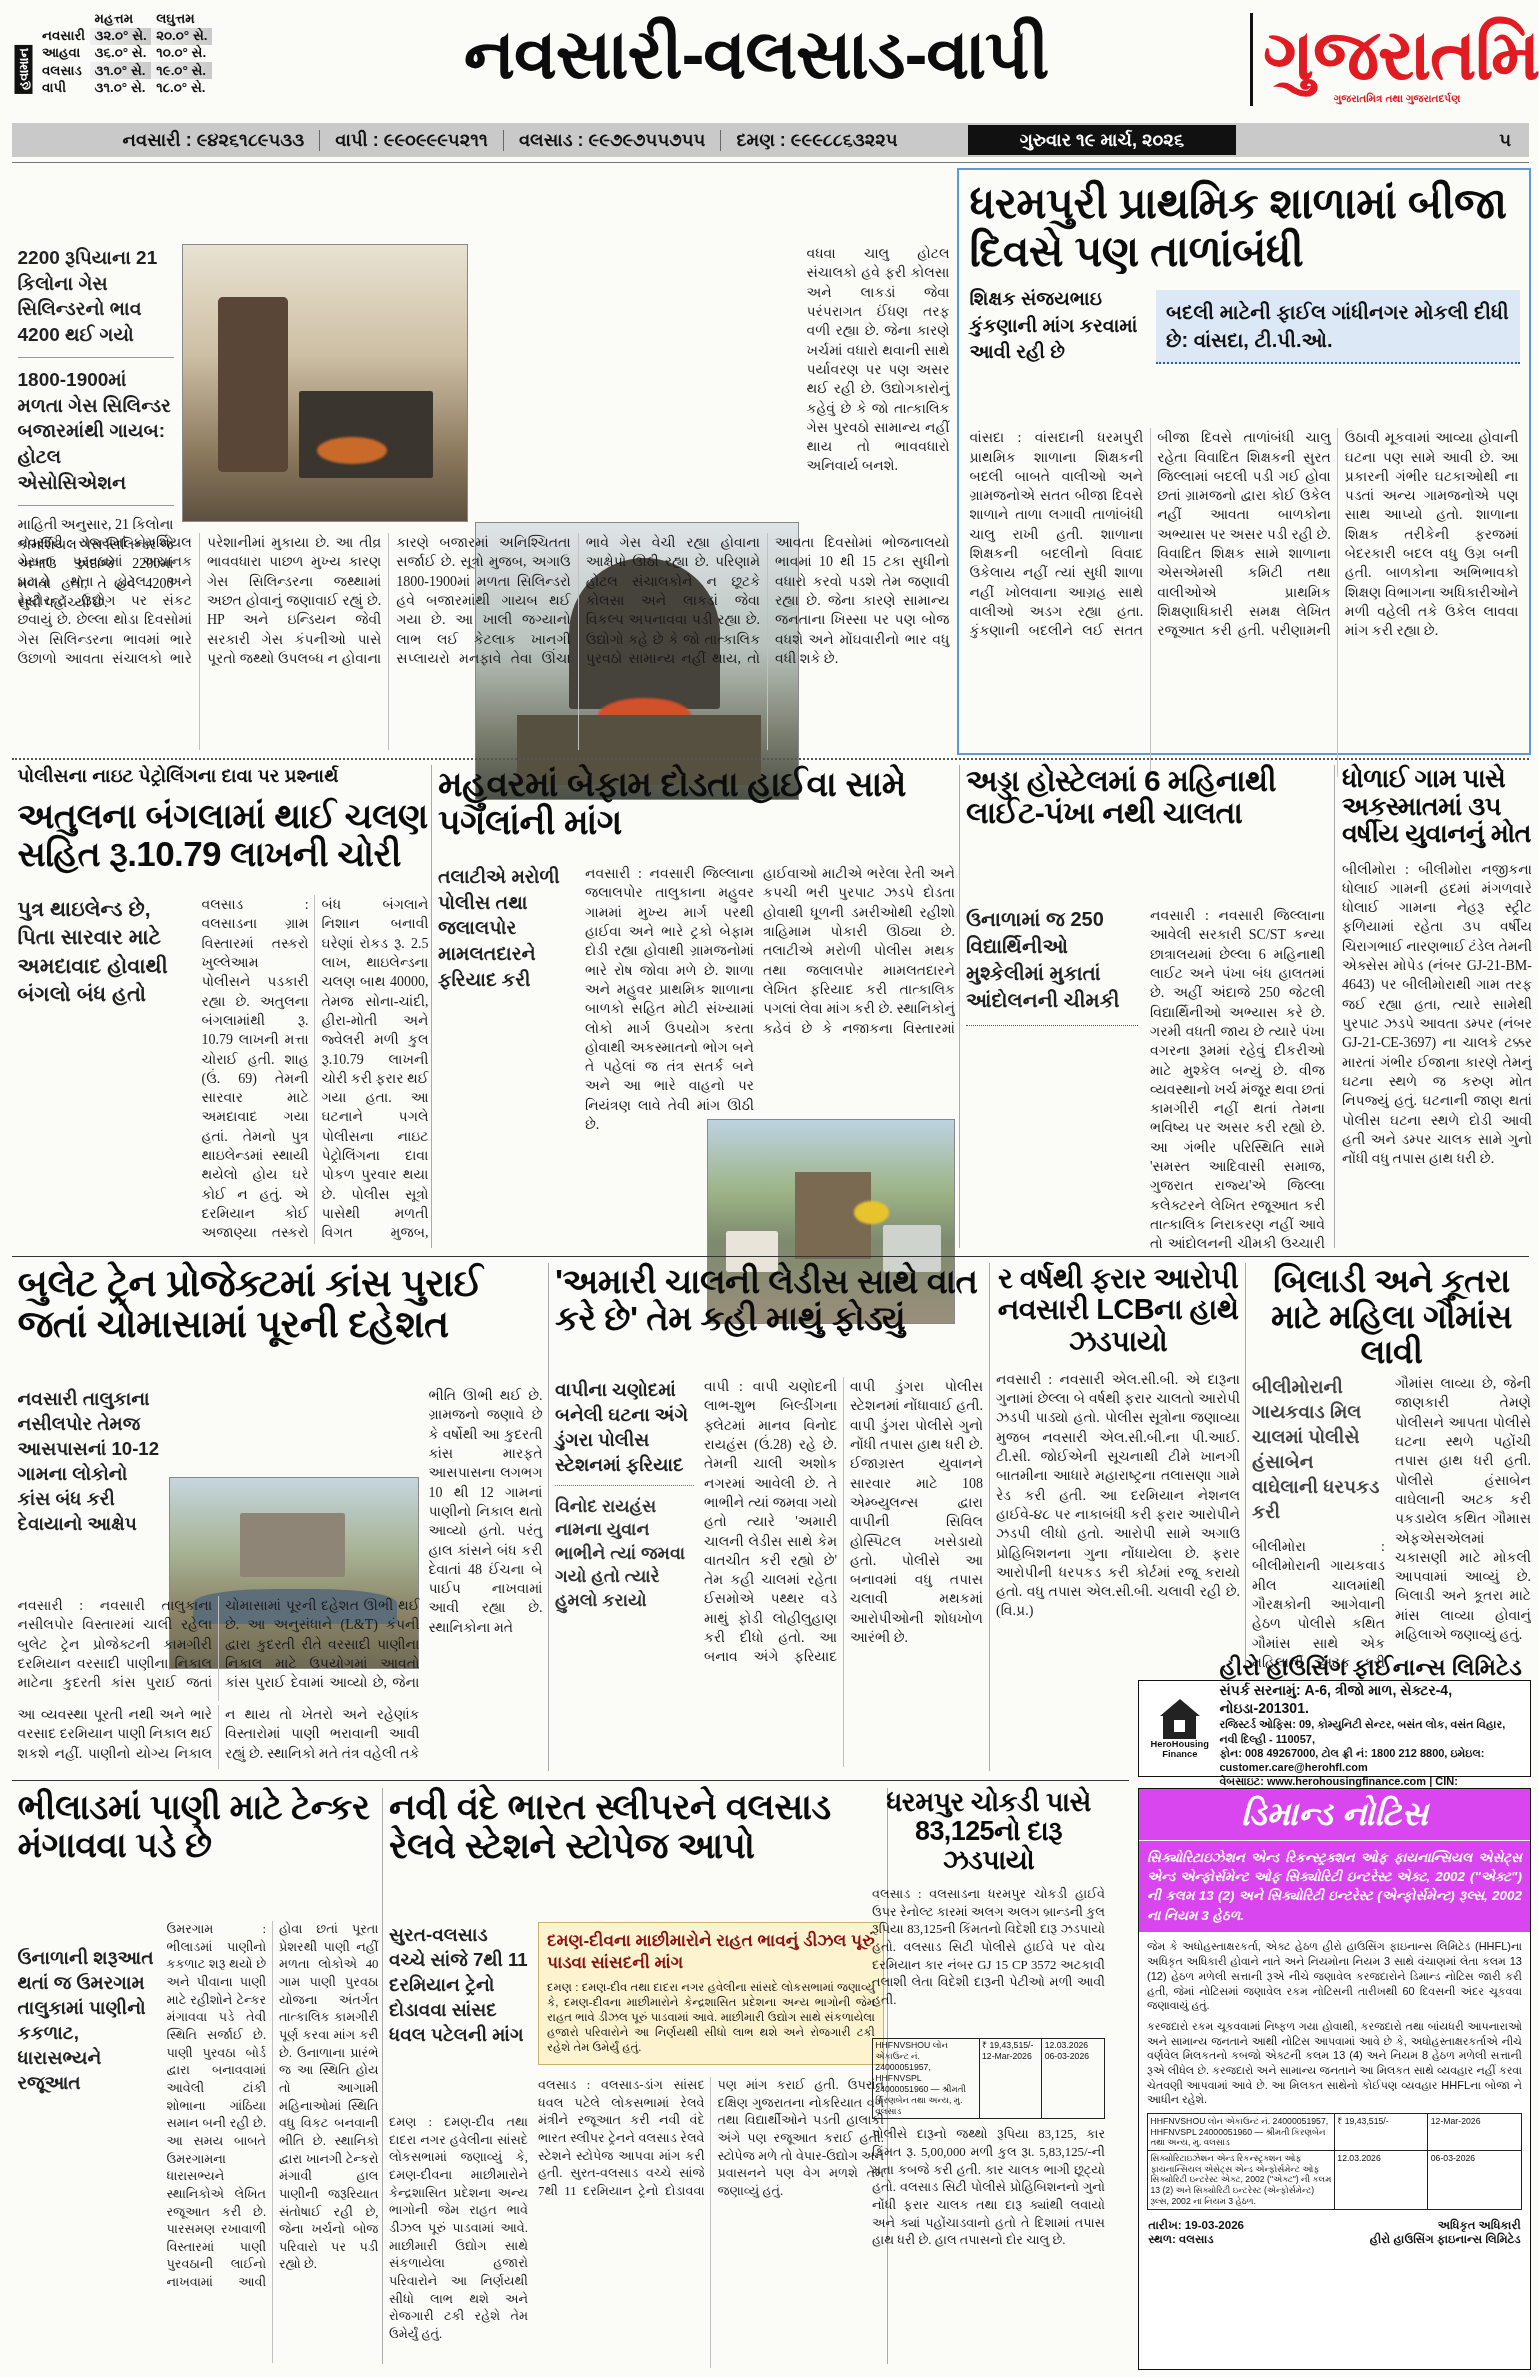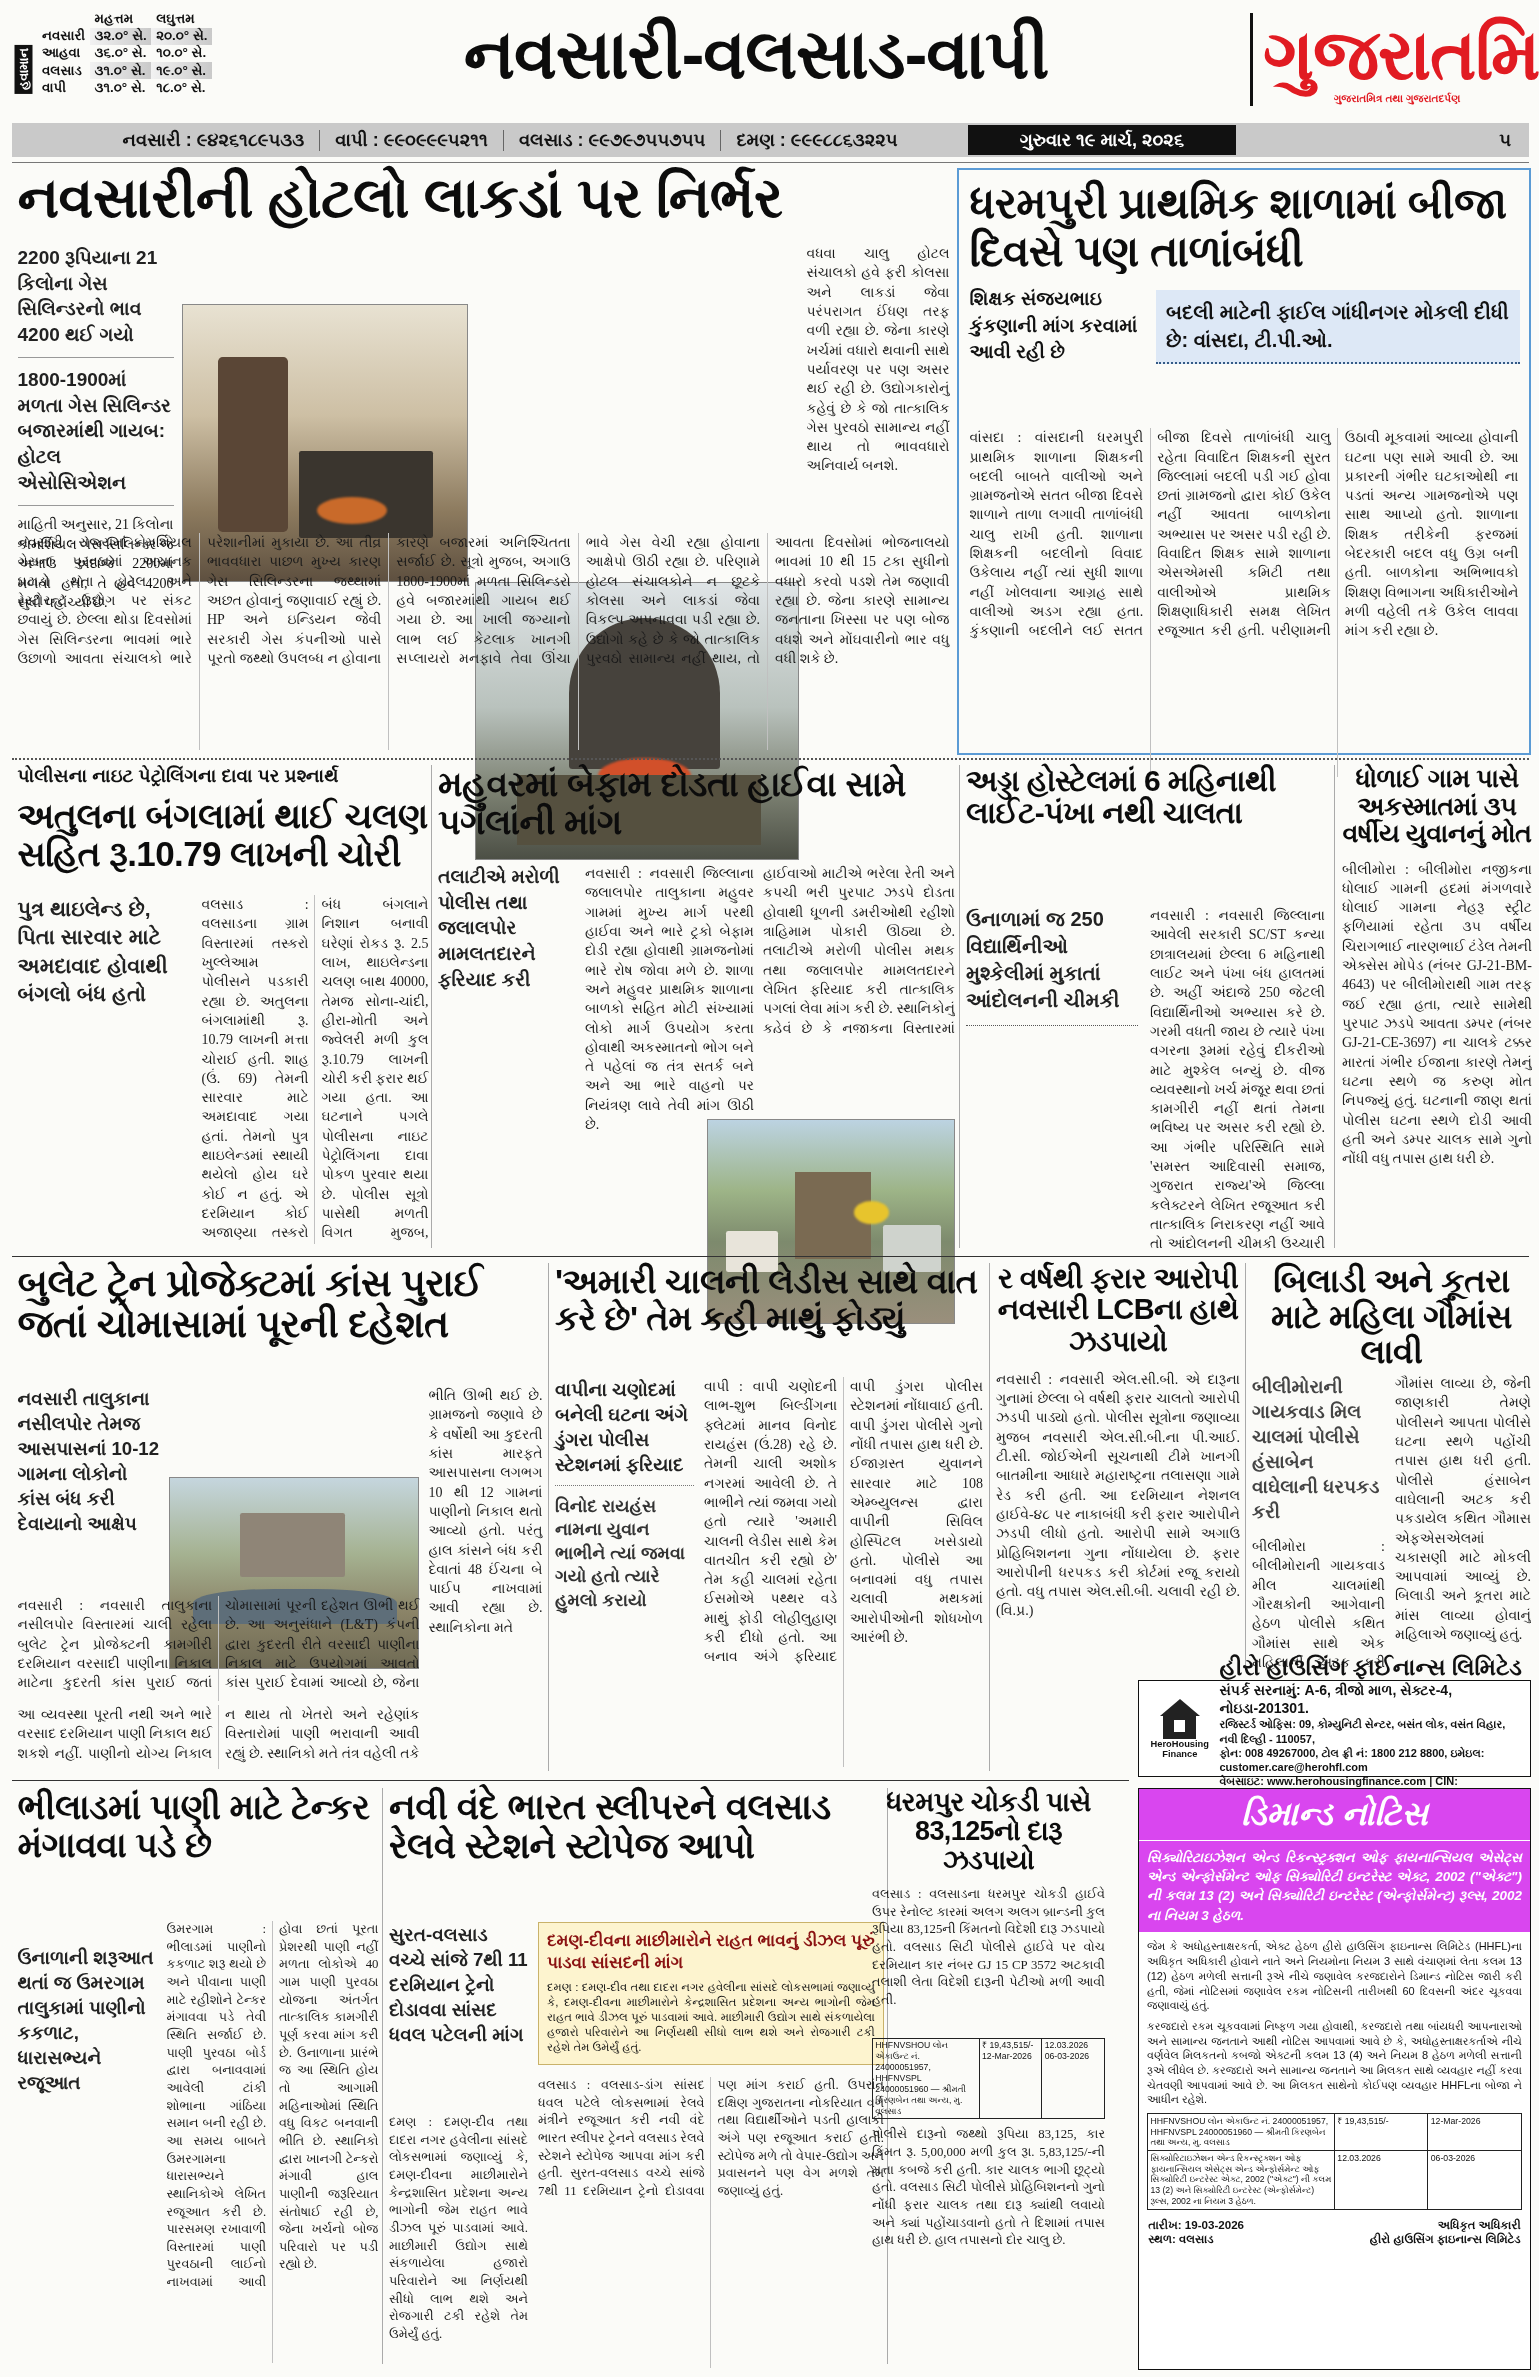--- a/index.html
+++ b/index.html
@@ -101,21 +101,20 @@
     <span class="vrule" style="height:21px;margin:0 15px;border-color:#666;"></span>
     <span>વલસાડ : ૯૯૭૯૭૫૫૭૫૫</span>
     <span class="vrule" style="height:21px;margin:0 15px;border-color:#666;"></span>
     <span>દમણ : ૯૯૯૮૮૬૩૨૨૫</span>
     <span style="background:#111;color:#fff;padding:4.7px 52px;margin-left:70px;">ગુરુવાર ૧૯ માર્ચ, ૨૦૨૬</span>
     <span style="margin-left:auto;margin-right:17.5px;">૫</span>
   </div>
   <div class="abs" style="left:11.6px;top:162px;width:1517px;border-top:1.2px solid #777;"></div>
 
   <div class="abs" style="left:17.5px;top:168px;width:932px;height:587px;">
-    <div class="hl hl-xl" style="width:931px;">નવસારીની હોટલો લાકડાં પર નિર્ભર</div>
 
     <div class="abs" style="left:0;top:77px;width:156px;">
       <div class="sub">2200 રૂપિયાના 21 કિલોના ગેસ સિલિન્ડરનો ભાવ 4200 થઈ ગયો</div>
       <div style="border-top:1.7px solid #999;margin:9.3px 0;"></div>
       <div class="sub">1800-1900માં મળતા ગેસ સિલિન્ડર બજારમાંથી ગાયબ: હોટલ એસોસિએશન</div>
       <div style="border-top:1.7px solid #999;margin:9.3px 0;"></div>
       <div class="caption-col">માહિતી અનુસાર, 21 કિલોના કોમર્શિયલ ગેસ સિલિન્ડર જે અગાઉ અંદાજે 2200માં મળતો હતો, તે હવે 4200 સુધી પહોંચ્યો છે.</div>
     </div>
 
     <div class="abs photo" style="left:164px;top:76px;width:286px;height:278px;background:linear-gradient(180deg,#e8e2d2 0%,#cdbfa4 40%,#8c7a5e 75%,#5e5040 100%);">
@@ -168,21 +167,21 @@
   <div class="abs vrule" style="left:959px;top:765px;height:483px;"></div>
 
   <div class="abs" style="left:966px;top:765px;width:361px;height:485px;">
     <div class="hl hl-sm" style="width:358px;">અડ્ડા હોસ્ટેલમાં 6 મહિનાથી લાઈટ-પંખા નથી ચાલતા</div>
     <div class="abs sub" style="left:0;top:141px;width:172px;font-size:20px;border-bottom:1.7px dotted #555;padding-bottom:10.5px;">ઉનાળામાં જ 250 વિદ્યાર્થિનીઓ મુશ્કેલીમાં મુકાતાં આંદોલનની ચીમકી</div>
     <div class="abs body-txt" style="left:184px;top:141px;width:175px;height:343px;overflow:hidden;">નવસારી : નવસારી જિલ્લાના આવેલી સરકારી SC/ST કન્યા છાત્રાલયમાં છેલ્લા 6 મહિનાથી લાઈટ અને પંખા બંધ હાલતમાં છે. અહીં અંદાજે 250 જેટલી વિદ્યાર્થિનીઓ અભ્યાસ કરે છે. ગરમી વધતી જાય છે ત્યારે પંખા વગરના રૂમમાં રહેવું દીકરીઓ માટે મુશ્કેલ બન્યું છે. વીજ વ્યવસ્થાનો ખર્ચ મંજૂર થવા છતાં કામગીરી નહીં થતાં તેમના ભવિષ્ય પર અસર કરી રહ્યો છે. આ ગંભીર પરિસ્થિતિ સામે 'સમસ્ત આદિવાસી સમાજ, ગુજરાત રાજ્ય'એ જિલ્લા કલેક્ટરને લેખિત રજૂઆત કરી તાત્કાલિક નિરાકરણ નહીં આવે તો આંદોલનની ચીમકી ઉચ્ચારી છે.</div>
   </div>
   <div class="abs vrule" style="left:1334px;top:765px;height:483px;"></div>
 
   <div class="abs" style="left:1342px;top:765px;width:190px;height:485px;">
-    <div class="hl" style="font-size:25.6px;text-align:center;">ધોળાઈ ગામ પાસે અકસ્માતમાં ૩૫ વર્ષીય યુવાનનું મોત</div>
+    <div class="hl" style="font-size:25.6px;">ધોળાઈ ગામ પાસે અકસ્માતમાં ૩૫ વર્ષીય યુવાનનું મોત</div>
     <div class="body-txt" style="margin-top:11.6px;height:349px;overflow:hidden;">બીલીમોરા : બીલીમોરા નજીકના ધોલાઈ ગામની હદમાં મંગળવારે ધોલાઈ ગામના નેહરૂ સ્ટ્રીટ ફળિયામાં રહેતા ૩૫ વર્ષીય ચિરાગભાઈ નારણભાઈ ટંડેલ તેમની એક્સેસ મોપેડ (નંબર GJ-21-BM-4643) પર બીલીમોરાથી ગામ તરફ જઈ રહ્યા હતા, ત્યારે સામેથી પુરપાટ ઝડપે આવતા ડમ્પર (નંબર GJ-21-CE-3697) ના ચાલકે ટક્કર મારતાં ગંભીર ઈજાના કારણે તેમનું ઘટના સ્થળે જ કરુણ મોત નિપજ્યું હતું. ઘટનાની જાણ થતાં પોલીસ ઘટના સ્થળે દોડી આવી હતી અને ડમ્પર ચાલક સામે ગુનો નોંધી વધુ તપાસ હાથ ધરી છે.</div>
   </div>
 
   <div class="abs hr-solid" style="left:11.6px;top:1256px;width:1517px;"></div>
 
   <div class="abs" style="left:17.5px;top:1263px;width:527px;height:511px;">
     <div class="hl" style="font-size:38px;width:524px;">બુલેટ ટ્રેન પ્રોજેક્ટમાં કાંસ પુરાઈ જતાં ચોમાસામાં પૂરની દહેશત</div>
     <div class="abs sub" style="left:0;top:123px;width:143px;font-size:18.6px;">નવસારી તાલુકાના નસીલપોર તેમજ આસપાસનાં 10-12 ગામના લોકોનો કાંસ બંધ કરી દેવાયાનો આક્ષેપ</div>
     <div class="abs photo" style="left:151px;top:132px;width:250px;height:192px;background:linear-gradient(180deg,#c5d6de 0%,#a5b291 40%,#8b8468 70%,#6f6a54 100%);">
       <div class="ph-a" style="left:23px;top:111px;width:204px;height:35px;background:#5e6e79;border-radius:40% 40% 0 0;"></div>

